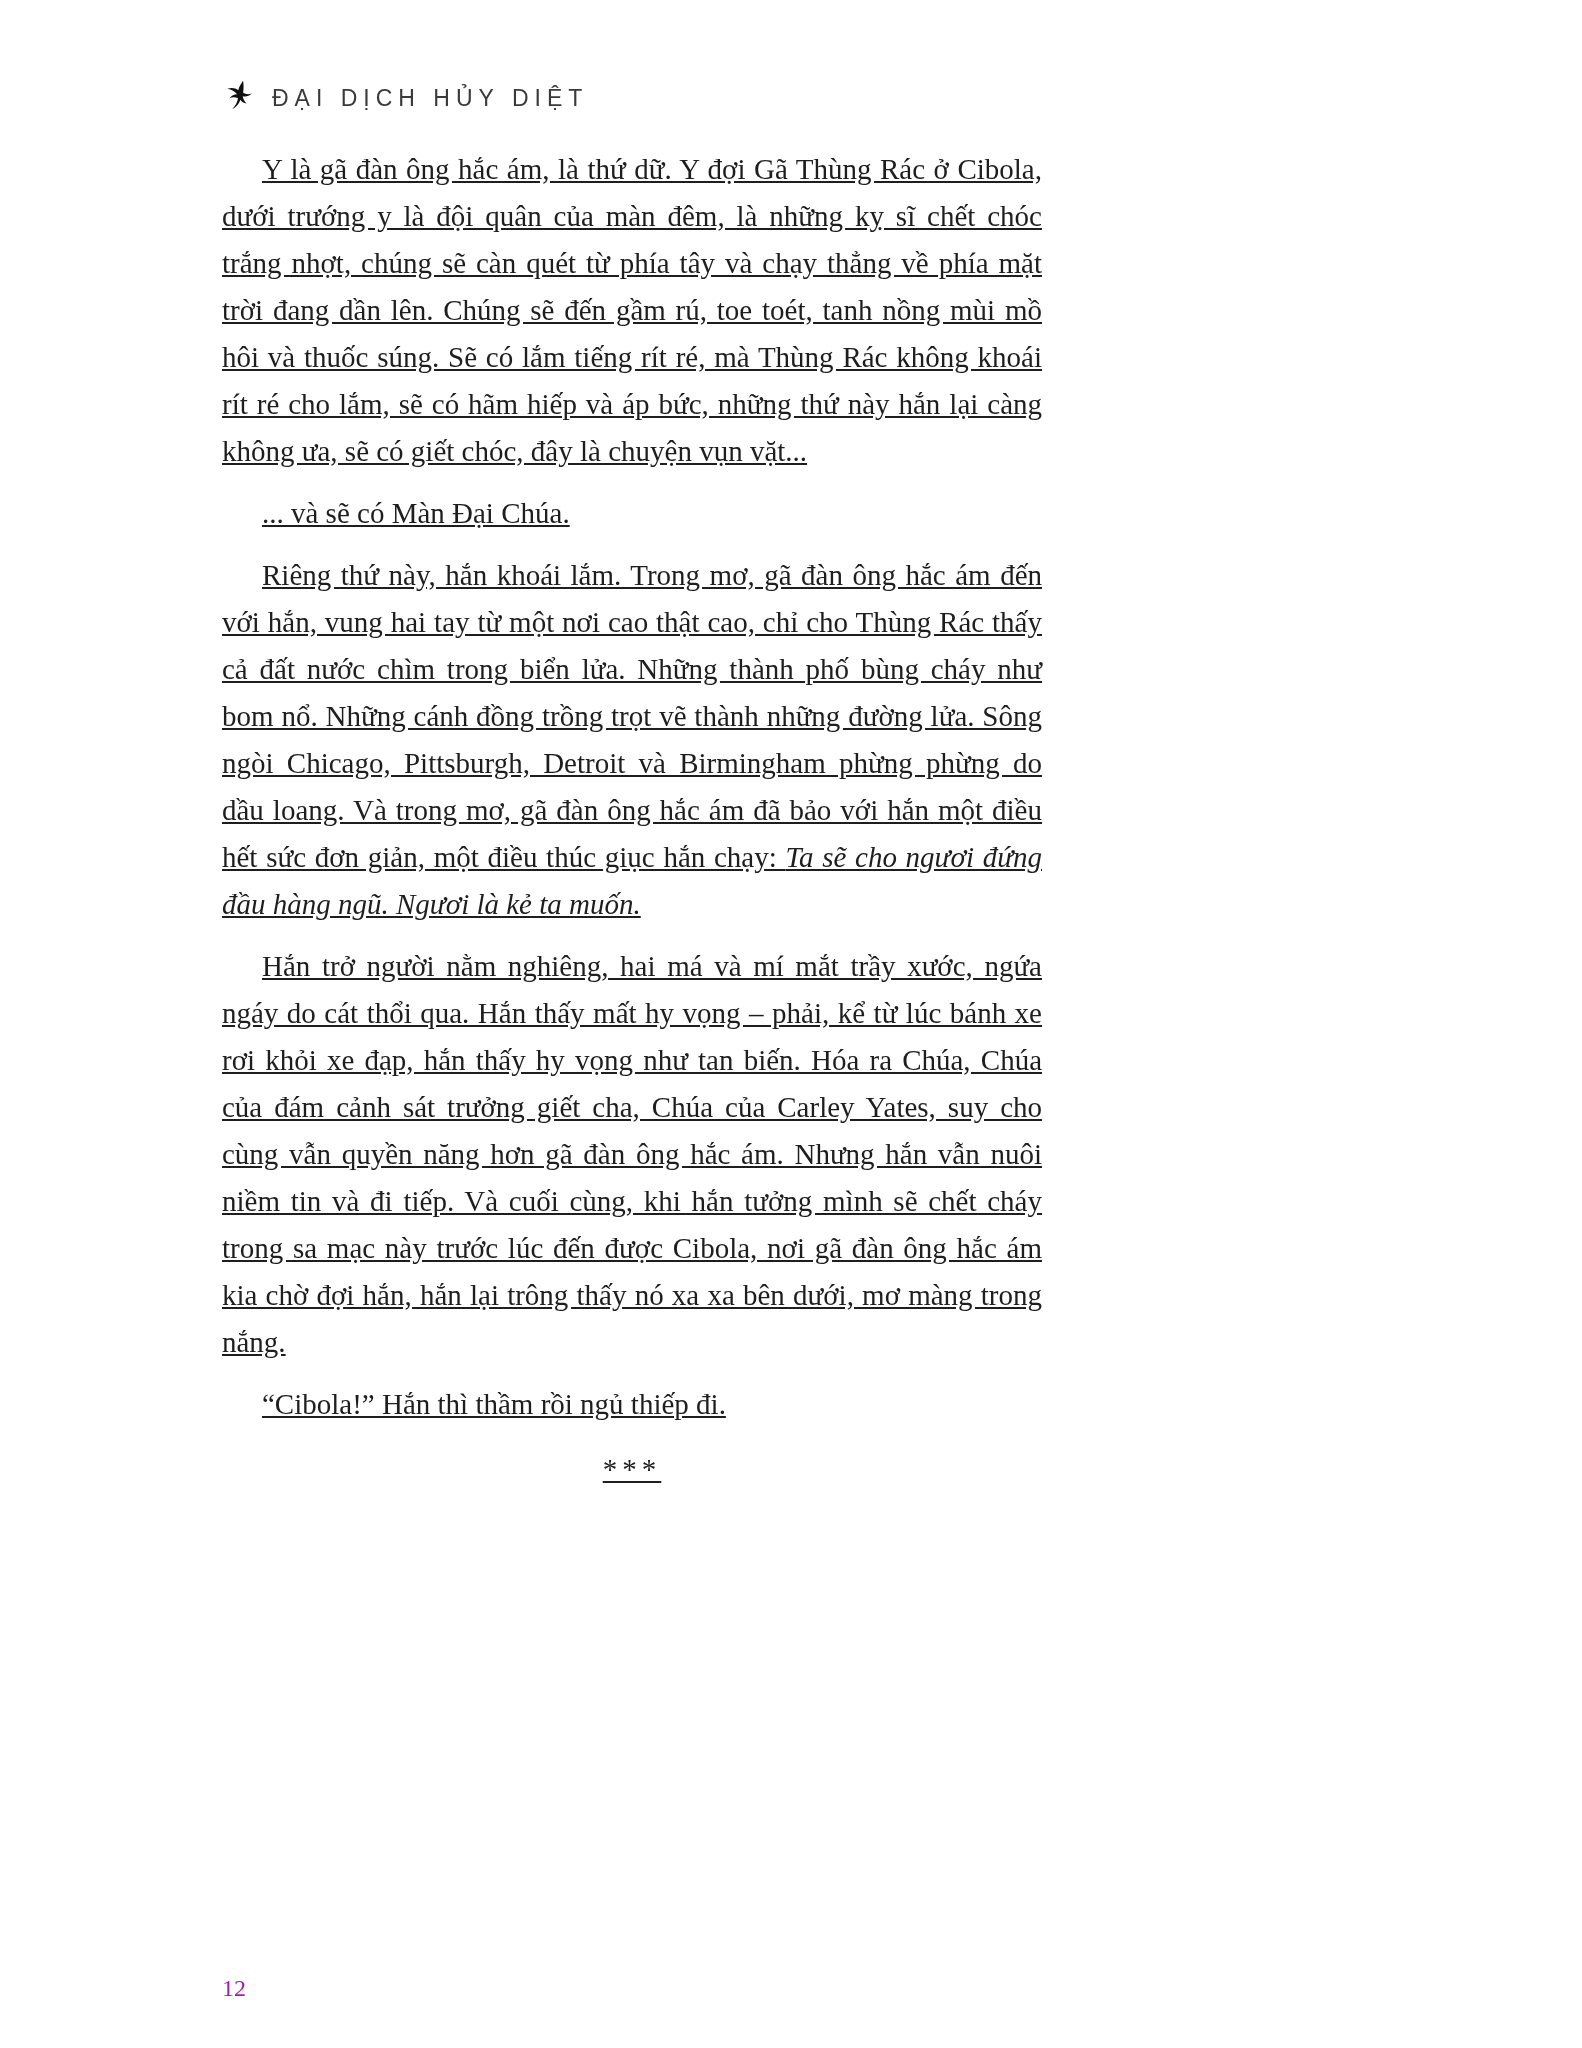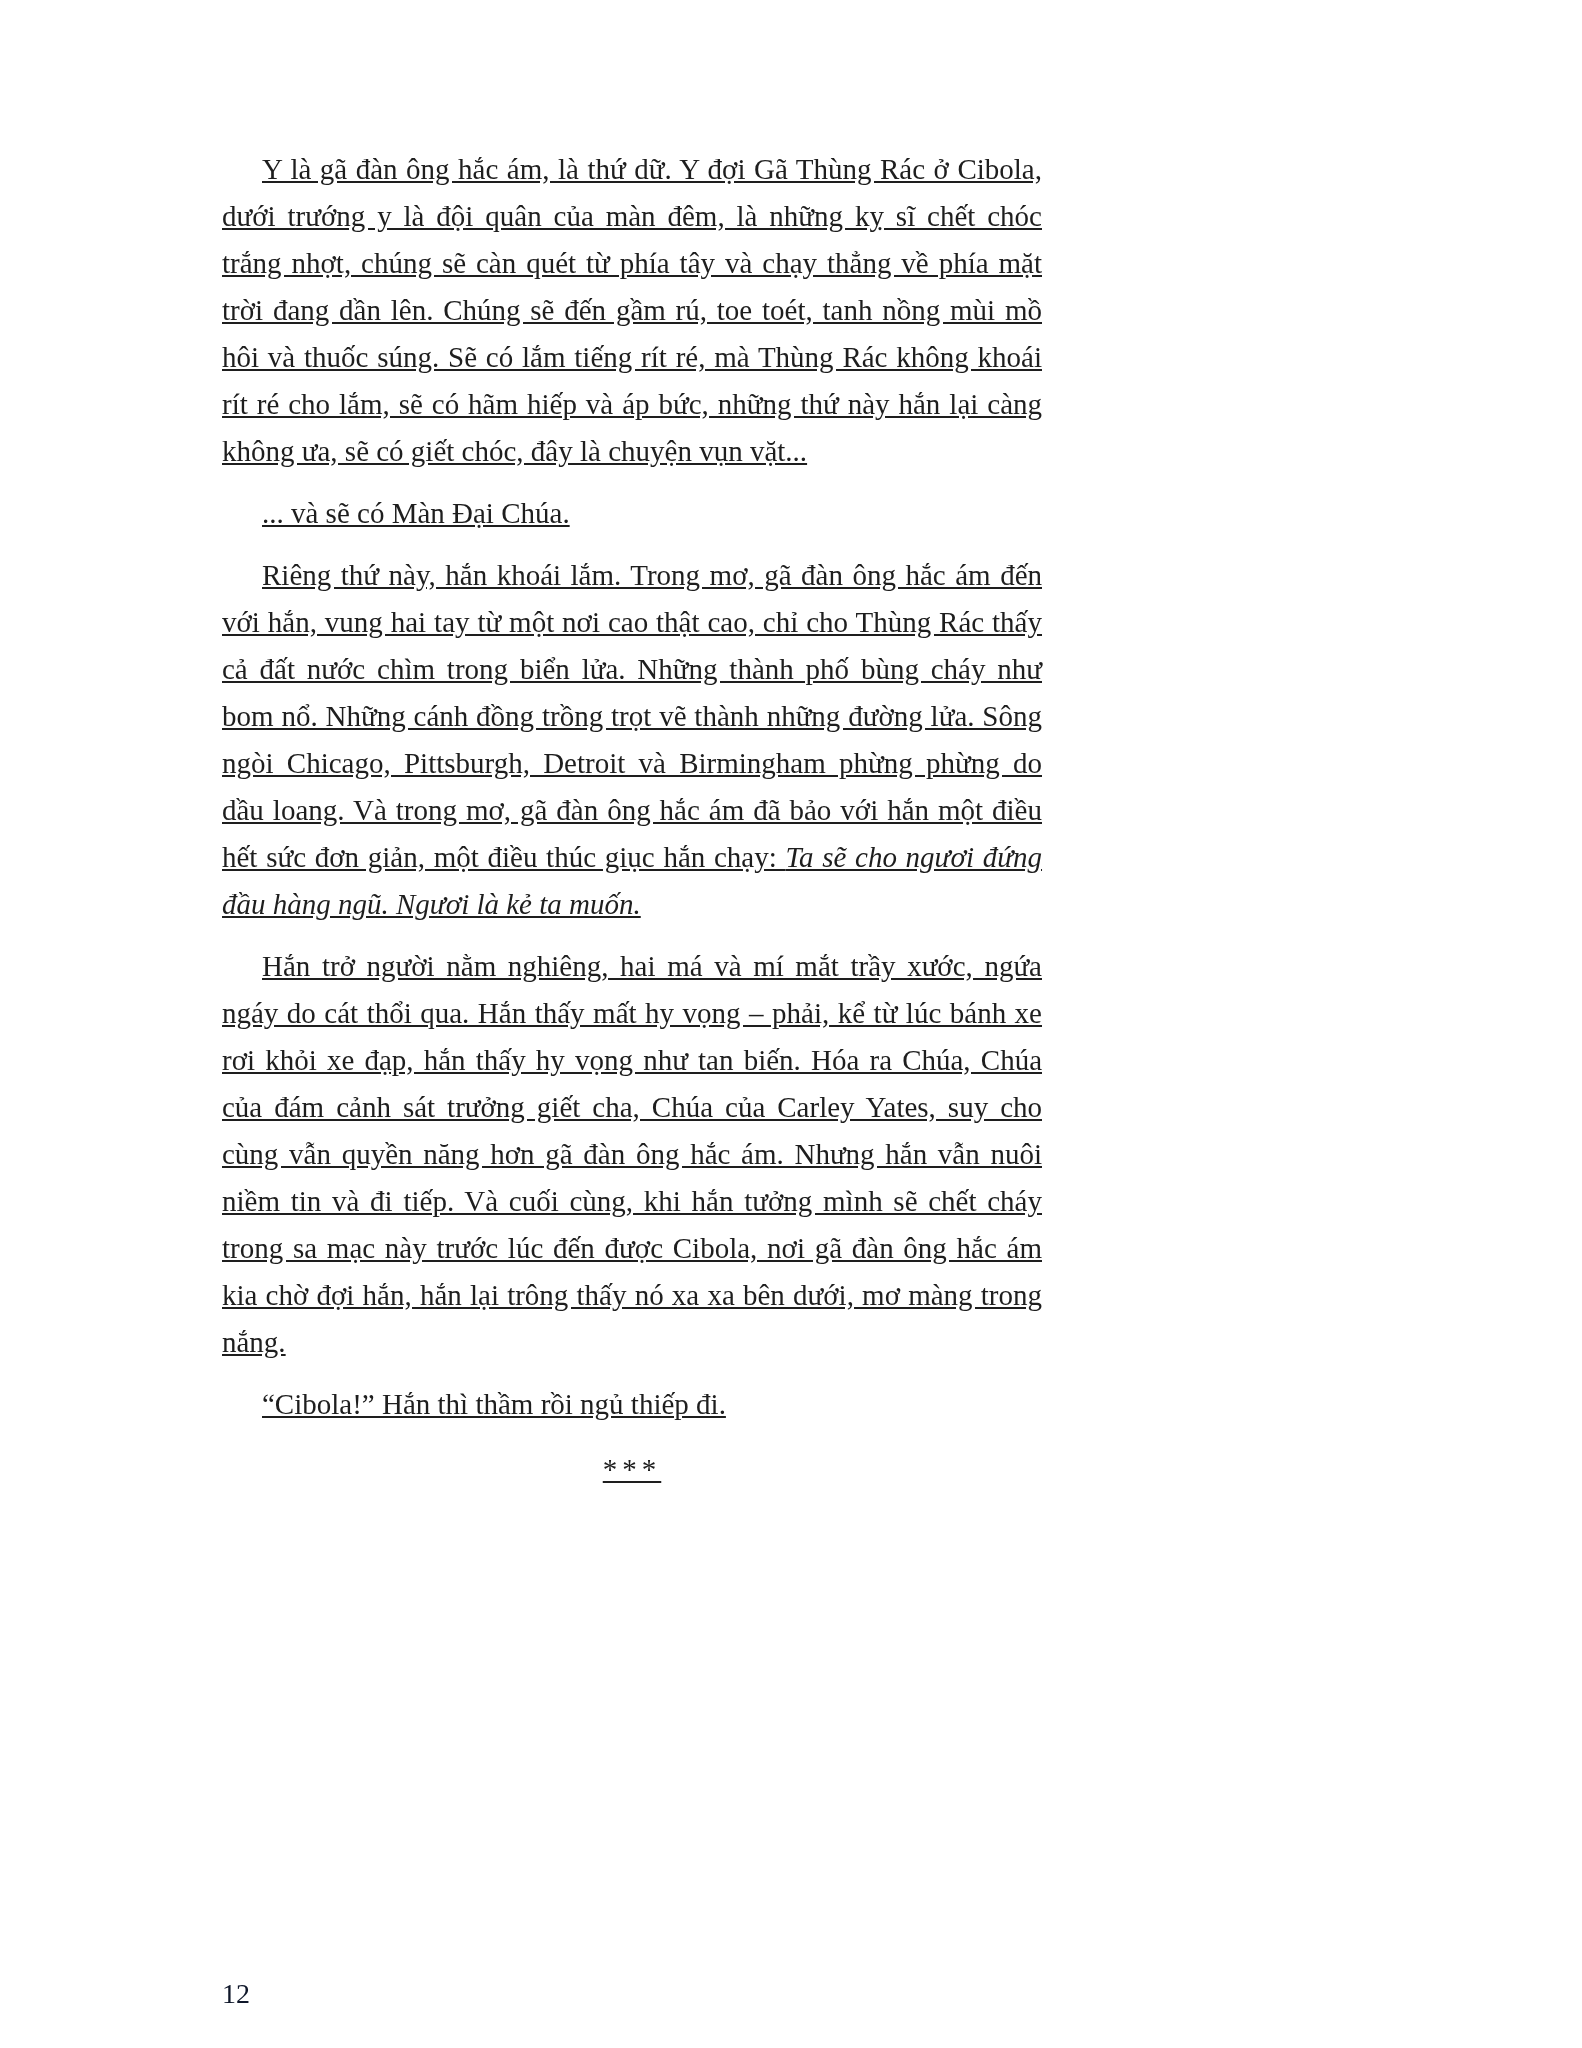--- a/index.html
+++ b/index.html
@@ -62,31 +62,51 @@
     margin-top: 18px;
     text-align: center;
     font-size: 29px;
     letter-spacing: 5px;
     text-indent: 0;
     color: #1e1e1e;
   }
   .page-number {
     position: absolute;
     left: 222px;
-    bottom: 38px;
-    font-size: 28px;
-    color: #0f172a;
+    bottom: 46px;
+    font-size: 24px;
+    color: #a21caf;
     font-family: "Liberation Serif", "DejaVu Serif", serif;
   }
 </style>
 </head>
 <body>
 
 <div class="page">
 
+  <header class="page-header">
+    <span class="crow">
+      <svg viewBox="0 0 100 110" xmlns="http://www.w3.org/2000/svg" aria-hidden="true">
+        <path fill="#111111" d="M62 4
+          C55 14 50 22 48 32
+          C40 26 28 24 16 28
+          C28 30 38 36 44 44
+          C36 44 28 48 22 56
+          C30 52 40 52 47 56
+          C45 68 40 78 30 88
+          C42 82 50 72 54 60
+          C58 66 64 70 72 71
+          C66 65 62 58 61 50
+          C70 52 80 50 88 42
+          C78 45 68 44 62 39
+          C64 28 64 16 62 4 Z"></path>
+      </svg>
+    </span>
+    <span class="header-title">ĐẠI DỊCH HỦY DIỆT</span>
+  </header>
 
   <main class="text-block">
 
     <p class="para"><span>Y là gã đàn ông hắc ám, là thứ dữ. Y đợi Gã Thùng Rác ở Cibola, dưới trướng y là đội quân của màn đêm, là những kỵ sĩ chết chóc trắng nhợt, chúng sẽ càn quét từ phía tây và chạy thẳng về phía mặt trời đang dần lên. Chúng sẽ đến gầm rú, toe toét, tanh nồng mùi mồ hôi và thuốc súng. Sẽ có lắm tiếng rít ré, mà Thùng Rác không khoái rít ré cho lắm, sẽ có hãm hiếp và áp bức, những thứ này hắn lại càng không ưa, sẽ có giết chóc, đây là chuyện vụn vặt...</span></p>
 
     <p class="para"><span>... và sẽ có Màn Đại Chúa.</span></p>
 
     <p class="para"><span>Riêng thứ này, hắn khoái lắm. Trong mơ, gã đàn ông hắc ám đến với hắn, vung hai tay từ một nơi cao thật cao, chỉ cho Thùng Rác thấy cả đất nước chìm trong biển lửa. Những thành phố bùng cháy như bom nổ. Những cánh đồng trồng trọt vẽ thành những đường lửa. Sông ngòi Chicago, Pittsburgh, Detroit và Birmingham phừng phừng do dầu loang. Và trong mơ, gã đàn ông hắc ám đã bảo với hắn một điều hết sức đơn giản, một điều thúc giục hắn chạy: </span><span class="italic-run">Ta sẽ cho ngươi đứng đầu hàng ngũ. Ngươi là kẻ ta muốn.</span></p>
 
     <p class="para"><span>Hắn trở người nằm nghiêng, hai má và mí mắt trầy xước, ngứa ngáy do cát thổi qua. Hắn thấy mất hy vọng – phải, kể từ lúc bánh xe rơi khỏi xe đạp, hắn thấy hy vọng như tan biến. Hóa ra Chúa, Chúa của đám cảnh sát trưởng giết cha, Chúa của Carley Yates, suy cho cùng vẫn quyền năng hơn gã đàn ông hắc ám. Nhưng hắn vẫn nuôi niềm tin và đi tiếp. Và cuối cùng, khi hắn tưởng mình sẽ chết cháy trong sa mạc này trước lúc đến được Cibola, nơi gã đàn ông hắc ám kia chờ đợi hắn, hắn lại trông thấy nó xa xa bên dưới, mơ màng trong nắng.</span></p>

